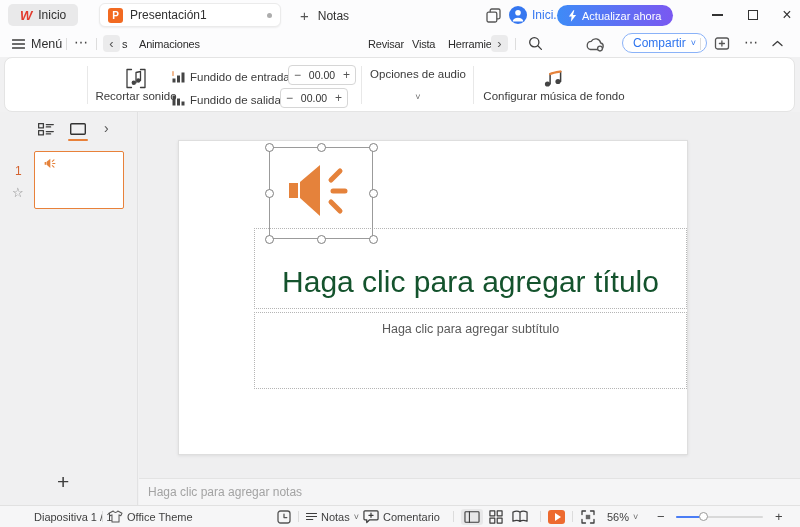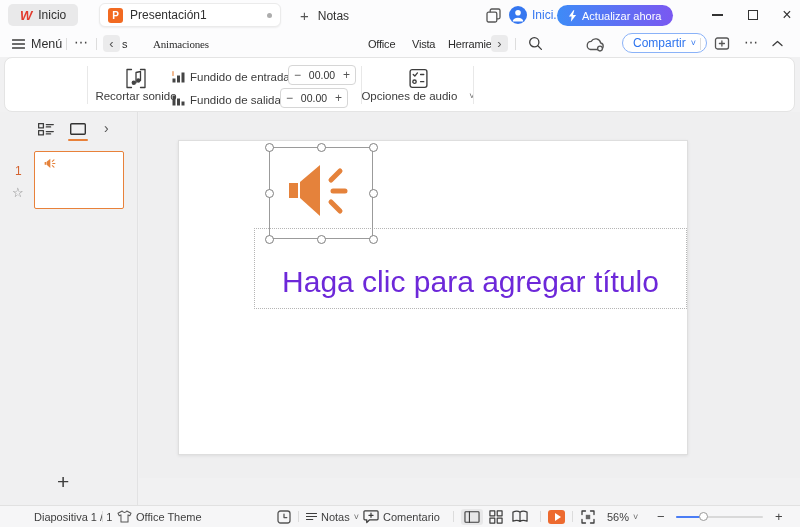--- a/index.html
+++ b/index.html
@@ -118,22 +118,22 @@
     <div class="abs" style="left:74px;top:4px;font-size:14px;color:#444;">
       <span>⋯</span>
     </div>
     <div class="abs vdiv" style="left:96px;top:8px;height:12px;"></div>
     <div class="abs scrollbtn" style="left:103px;">
       <span>‹</span>
     </div>
 
     <div class="abs" style="left:119px;top:0;width:374px;height:27px;overflow:hidden;">
       <span class="mtab" style="left:3px;">s</span>
-      <span class="mtab" style="left:34px;font-family:Liberation Serif, serif;">Animaciones</span>
-      <span class="mtab" style="left:249px;">Office</span>
+      <span class="mtab" style="left:20px;">Animaciones</span>
+      <span class="mtab" style="left:249px;">Revisar</span>
       <span class="mtab" style="left:293px;">Vista</span>
       <span class="mtab" style="left:329px;">Herramien</span>
     </div>
     <div class="abs scrollbtn" style="left:491px;">
       <span>›</span>
     </div>
     <div class="abs vdiv" style="left:515px;top:8px;height:12px;"></div>
     <div class="abs" style="left:528px;top:6px;">
       <svg width="15" height="15" viewBox="0 0 15 15">
         <circle class="skd" cx="6.3" cy="6.3" r="4.6"></circle>
@@ -210,26 +210,35 @@
     </div>
 
     <div class="rdiv" style="left:356px;"></div>
     <div class="rbtn" style="left:362px;width:102px;">
       <svg width="19" height="21" viewBox="0 0 18 20">
         <rect class="skd" x="1" y="1.5" width="16" height="17" rx="2"></rect>
         <path class="skd" d="M4 6.2 L5.5 7.7 L8 4.7 M11 6.2 H14"></path>
         <circle class="skd" cx="5.2" cy="13" r="1.6"></circle>
         <path class="skd" d="M11 13 H14"></path>
       </svg>
-      <span class="flex" style="gap:12px;">
+      <span class="flex" style="gap:12px;flex-direction:column;">
         <span class="rlabel">Opciones de audio</span>
         <span class="caret">˅</span>
       </span>
     </div>
     <div class="rdiv" style="left:468px;"></div>
+    <div class="rbtn" style="left:474px;width:150px;">
+      <svg width="22" height="20" viewBox="0 0 22 20">
+        <circle class="fd" cx="4.5" cy="16" r="2.6"></circle>
+        <circle class="fd" cx="15" cy="13.5" r="2.6"></circle>
+        <path class="skd" style="stroke-width:1.5" d="M7.1 16 V6 M17.6 13.5 V3.5"></path>
+        <path class="sko" style="stroke-width:2.2" d="M7.1 6 C10 4.5 14 4 17.6 3.5"></path>
+      </svg>
+      <span class="rlabel">Configurar música de fondo</span>
+    </div>
   </div>
 
   <div class="abs left-panel">
     <div class="abs" style="left:38px;top:11px;">
       <svg width="16" height="13" viewBox="0 0 16 13">
         <rect class="skd" x="0.6" y="0.6" width="4.8" height="4.3"></rect>
         <path class="skd" d="M8.3 1.6 H15.3 M8.3 3.9 H12.6"></path>
         <rect class="skd" x="0.6" y="7.6" width="4.8" height="4.3"></rect>
         <path class="skd" d="M8.3 8.6 H15.3 M8.3 10.9 H12.6"></path>
       </svg>
@@ -257,47 +266,53 @@
 
     <div class="abs" style="left:57px;top:358px;font-size:21px;color:#3d3d3d;">
       <span>+</span>
     </div>
   </div>
 
   <div class="abs canvas">
     <div class="abs slide-page">
 
       <div class="ph" style="left:75px;top:87px;width:433px;height:81px;display:flex;align-items:center;justify-content:center;">
-        <span style="font-size:30px;color:#6d28d9;white-space:nowrap;margin-top:27px;">Haga clic para agregar título</span>
+        <span style="font-size:30px;color:#14532d;white-space:nowrap;margin-top:27px;">Haga clic para agregar título</span>
       </div>
 
+      <div class="ph" style="left:75px;top:171px;width:433px;height:77px;text-align:center;padding-top:6px;">
+        <span style="font-size:12.5px;color:#595959;">Haga clic para agregar subtítulo</span>
+      </div>
 
       <div class="abs" style="left:90px;top:6px;width:104px;height:92px;border:1px solid #9b9b9b;background:transparent;">
         <svg class="abs" style="left:17px;top:13px;" width="68" height="60" viewBox="0 0 68 60">
           <rect class="fo" x="2" y="22" width="9" height="15"></rect>
           <polygon class="fo" points="13,21 33,4 33,55 13,37"></polygon>
           <path class="sko" style="stroke-width:5" d="M44 19 L53 10 M46 30 L58 30 M44 41 L53 50"></path>
         </svg>
         <div class="handle" style="left:-5px;top:-5px;"></div>
         <div class="handle" style="left:47px;top:-5px;"></div>
         <div class="handle" style="left:99px;top:-5px;"></div>
         <div class="handle" style="left:-5px;top:41px;"></div>
         <div class="handle" style="left:99px;top:41px;"></div>
         <div class="handle" style="left:-5px;top:87px;"></div>
         <div class="handle" style="left:47px;top:87px;"></div>
         <div class="handle" style="left:99px;top:87px;"></div>
       </div>
     </div>
   </div>
 
+  <div class="abs notes-bar">
+    <span>Haga clic para agregar notas</span>
+  </div>
 
   <div class="abs statusbar">
     <span class="sitem" style="left:34px;">Diapositiva 1 / 1</span>
     <div class="sdiv" style="left:102px;"></div>
-    <div class="sitem" style="left:117px;align-items:center;">
+    <div class="sitem" style="left:108px;align-items:center;">
       <svg width="15" height="13" viewBox="0 0 16 14">
         <path class="sk" style="stroke-width:1.1" d="M5.5 1 L1 3.5 L2.3 6.2 L4.2 5.2 V12.8 H11.8 V5.2 L13.7 6.2 L15 3.5 L10.5 1 A2.6 2.2 0 0 1 5.5 1 Z"></path>
       </svg>
       <span>Office Theme</span>
     </div>
     <div class="sitem" style="left:277px;">
       <svg width="14" height="14" viewBox="0 0 14 14">
         <rect class="sk" x="1" y="1" width="12" height="12" rx="2.5"></rect>
         <path class="sk" d="M7 4.2 V7.6 H9.8"></path>
       </svg>

